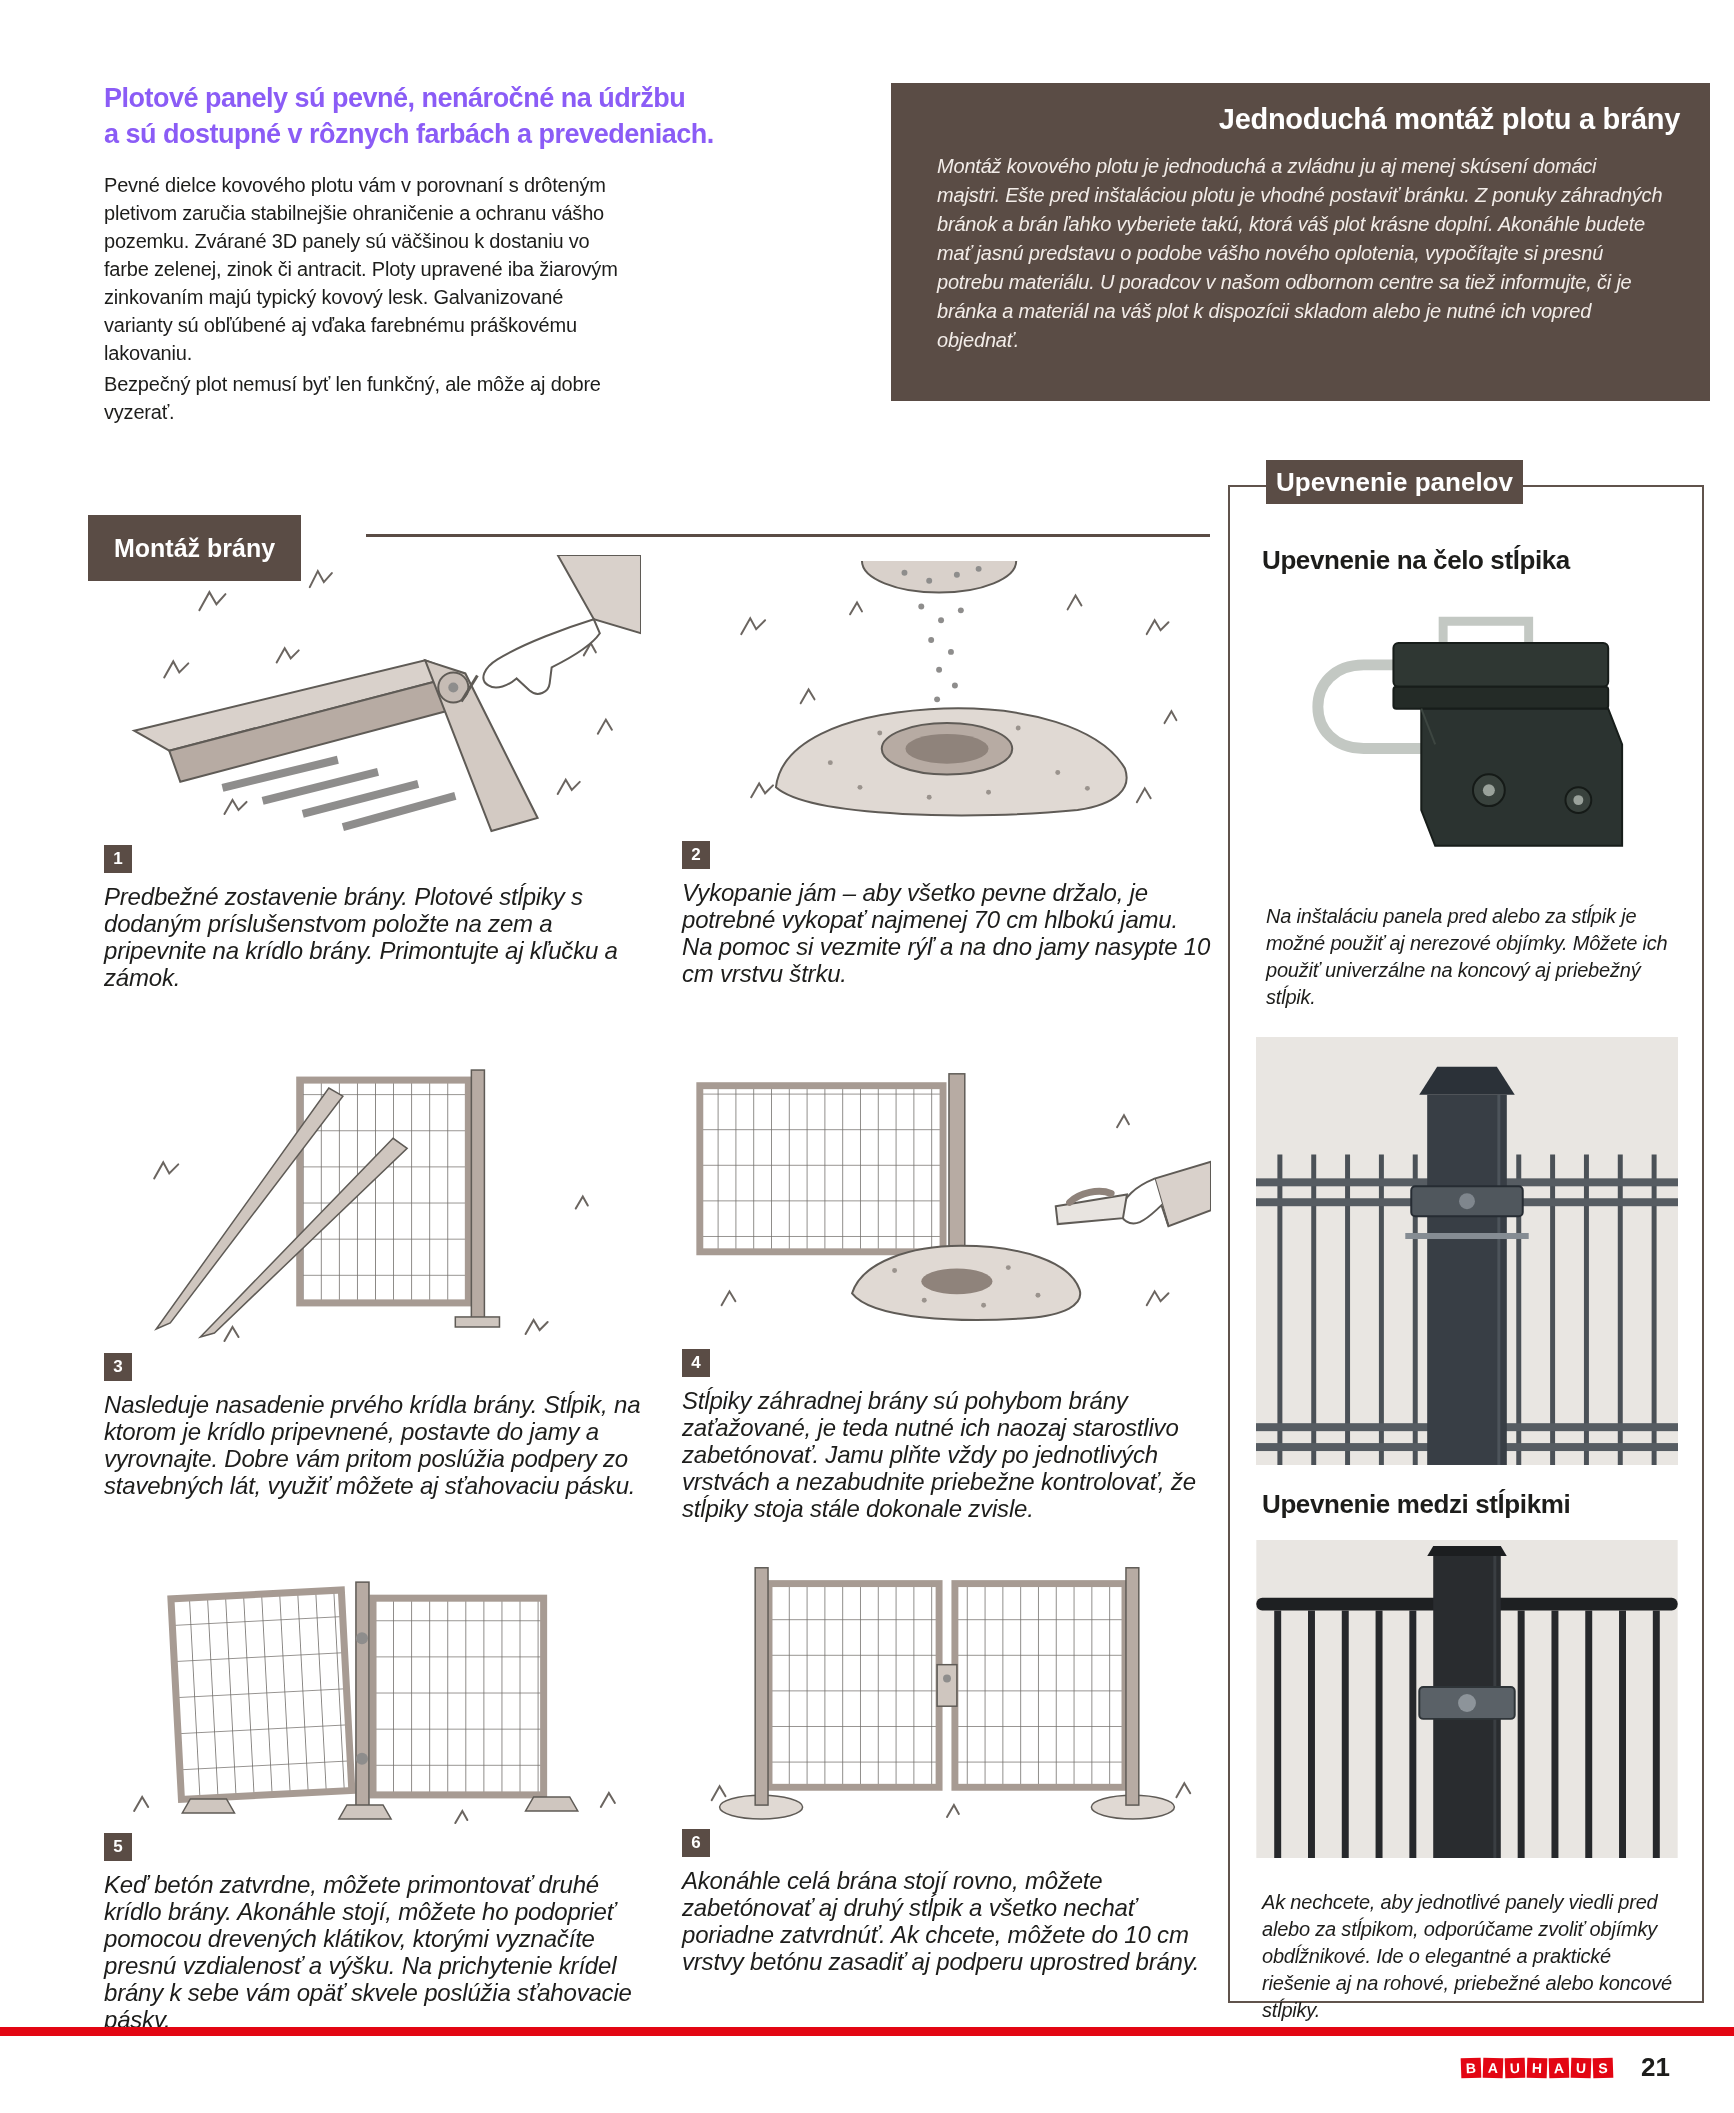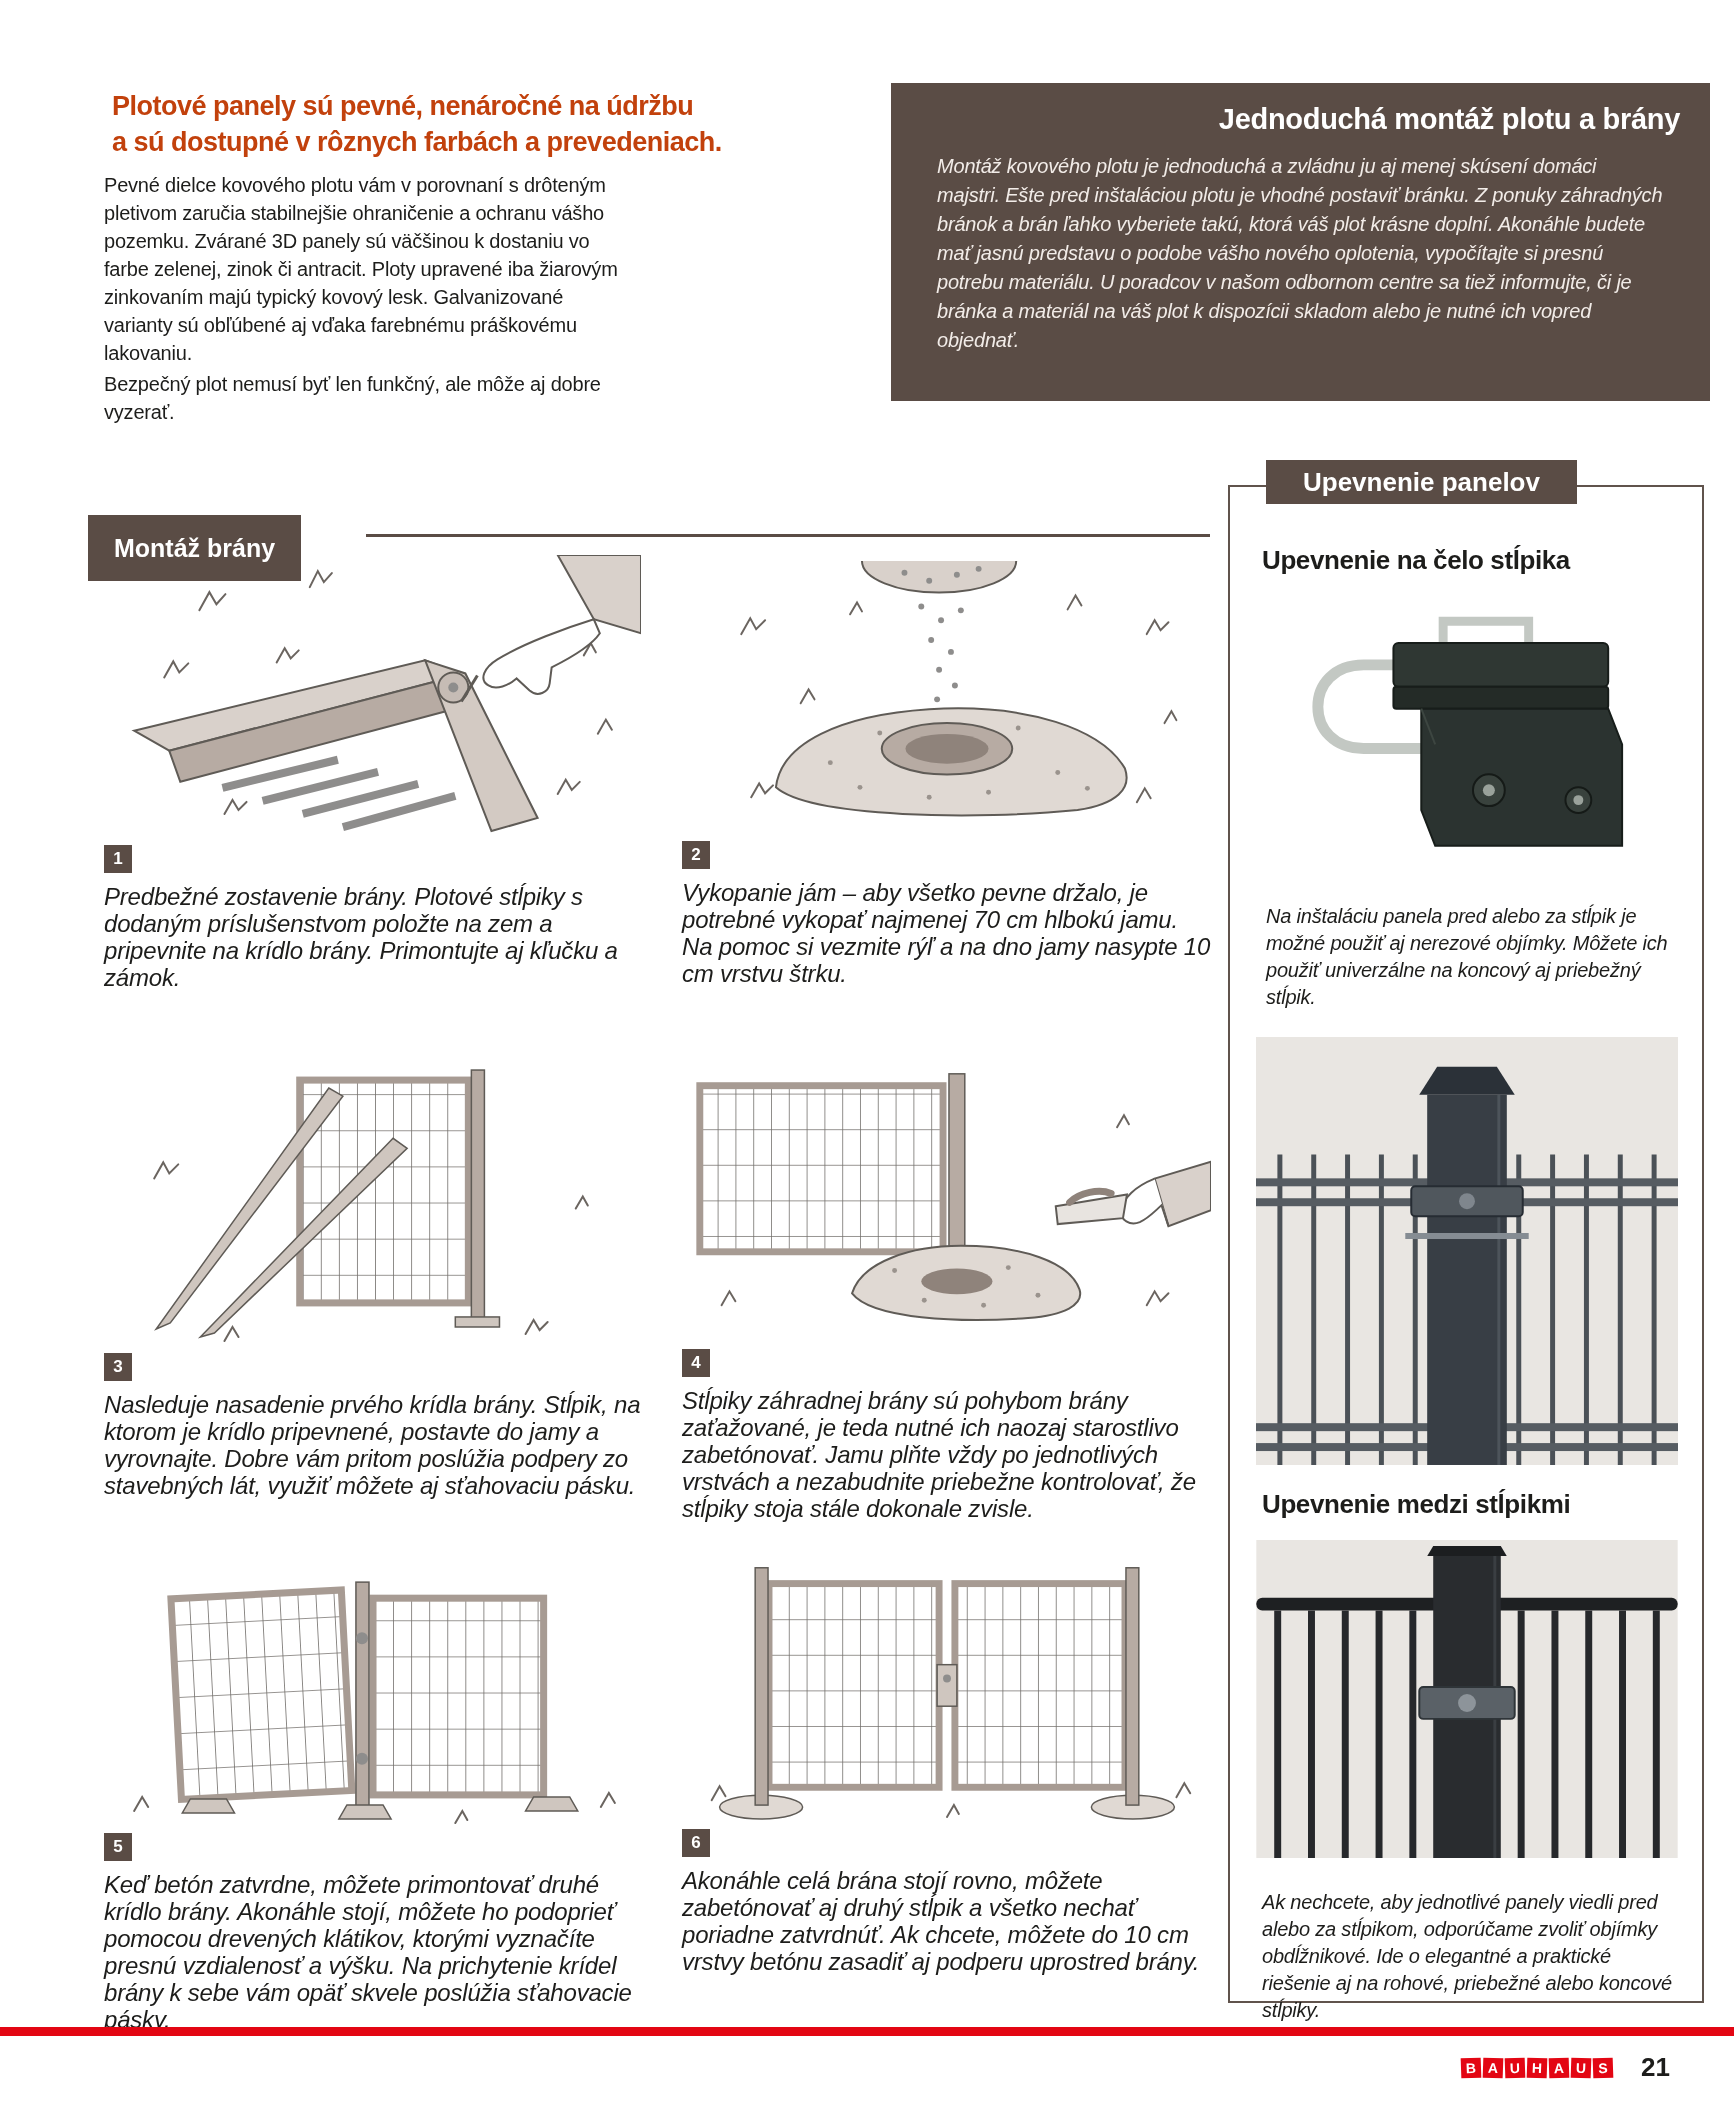--- a/index.html
+++ b/index.html
@@ -1,36 +1,36 @@
 <!DOCTYPE html>
 <html><head>
 <meta charset="utf-8">
 <style>
   html,body{margin:0;padding:0;background:#ffffff;}
   #page{
     position:relative;width:1734px;height:2113px;background:#ffffff;overflow:hidden;
     font-family:"Liberation Sans","DejaVu Sans",sans-serif;color:#1d1d1b;
   }
   
-  .intro-title{position:absolute;left:104px;top:80px;width:617px;margin:8px;
-    font-size:27px;line-height:36px;font-weight:bold;letter-spacing:-0.5px;color:#c2410c;}
+  .intro-title{position:absolute;left:104px;top:80px;width:617px;margin:0;
+    font-size:27px;line-height:36px;font-weight:bold;letter-spacing:-0.5px;color:#8b5cf6;}
   .intro-body{position:absolute;left:104px;top:171px;width:527px;margin:0;
     font-size:20px;line-height:28px;letter-spacing:-0.2px;}
   .intro-body2{position:absolute;left:104px;top:370px;width:557px;margin:0;
     font-size:20px;line-height:28px;letter-spacing:-0.2px;}
   
   .info-box{position:absolute;left:891px;top:83px;width:819px;min-height:318px;
     background:#5a4c45;box-sizing:border-box;padding:20px 30px 22px 30px;}
   .info-box h2{margin:0 0 12px 0;font-size:29px;font-weight:bold;color:#ffffff;letter-spacing:-0.3px;text-align:right;}
   .info-box p{margin:16px;font-style:italic;font-size:20px;line-height:29px;color:#f2ece8;letter-spacing:-0.2px;}
   
   .section-label{position:absolute;background:#5a4c45;color:#ffffff;font-weight:bold;
     white-space:nowrap;}
   .label-gate{left:88px;top:515px;height:42px;line-height:42px;padding:12px 26px;font-size:25px;}
-  .label-panels{left:1266px;top:460px;height:44px;line-height:44px;padding:0 37px;font-size:26px;z-index:3;}
+  .label-panels{left:1266px;top:460px;height:44px;line-height:44px;padding:0 10px;font-size:26px;z-index:3;}
   .gate-rule{position:absolute;left:366px;top:534px;width:844px;height:3px;background:#5a4c45;}
   
   .step{position:absolute;}
   .step .illu{width:100%;}
   .step .illu svg{display:block;width:100%;height:auto;}
   .badge{width:28px;height:28px;background:#5a4c45;color:#ffffff;font-weight:bold;font-size:17px;
     display:flex;align-items:center;justify-content:center;margin:4px 0 10px 0;}
   .caption{margin:0;font-style:italic;font-size:24px;line-height:27px;letter-spacing:-0.2px;color:#1d1d1b;}
   .s1{left:104px;top:555px;width:537px;}
   .s2{left:682px;top:555px;width:529px;}

